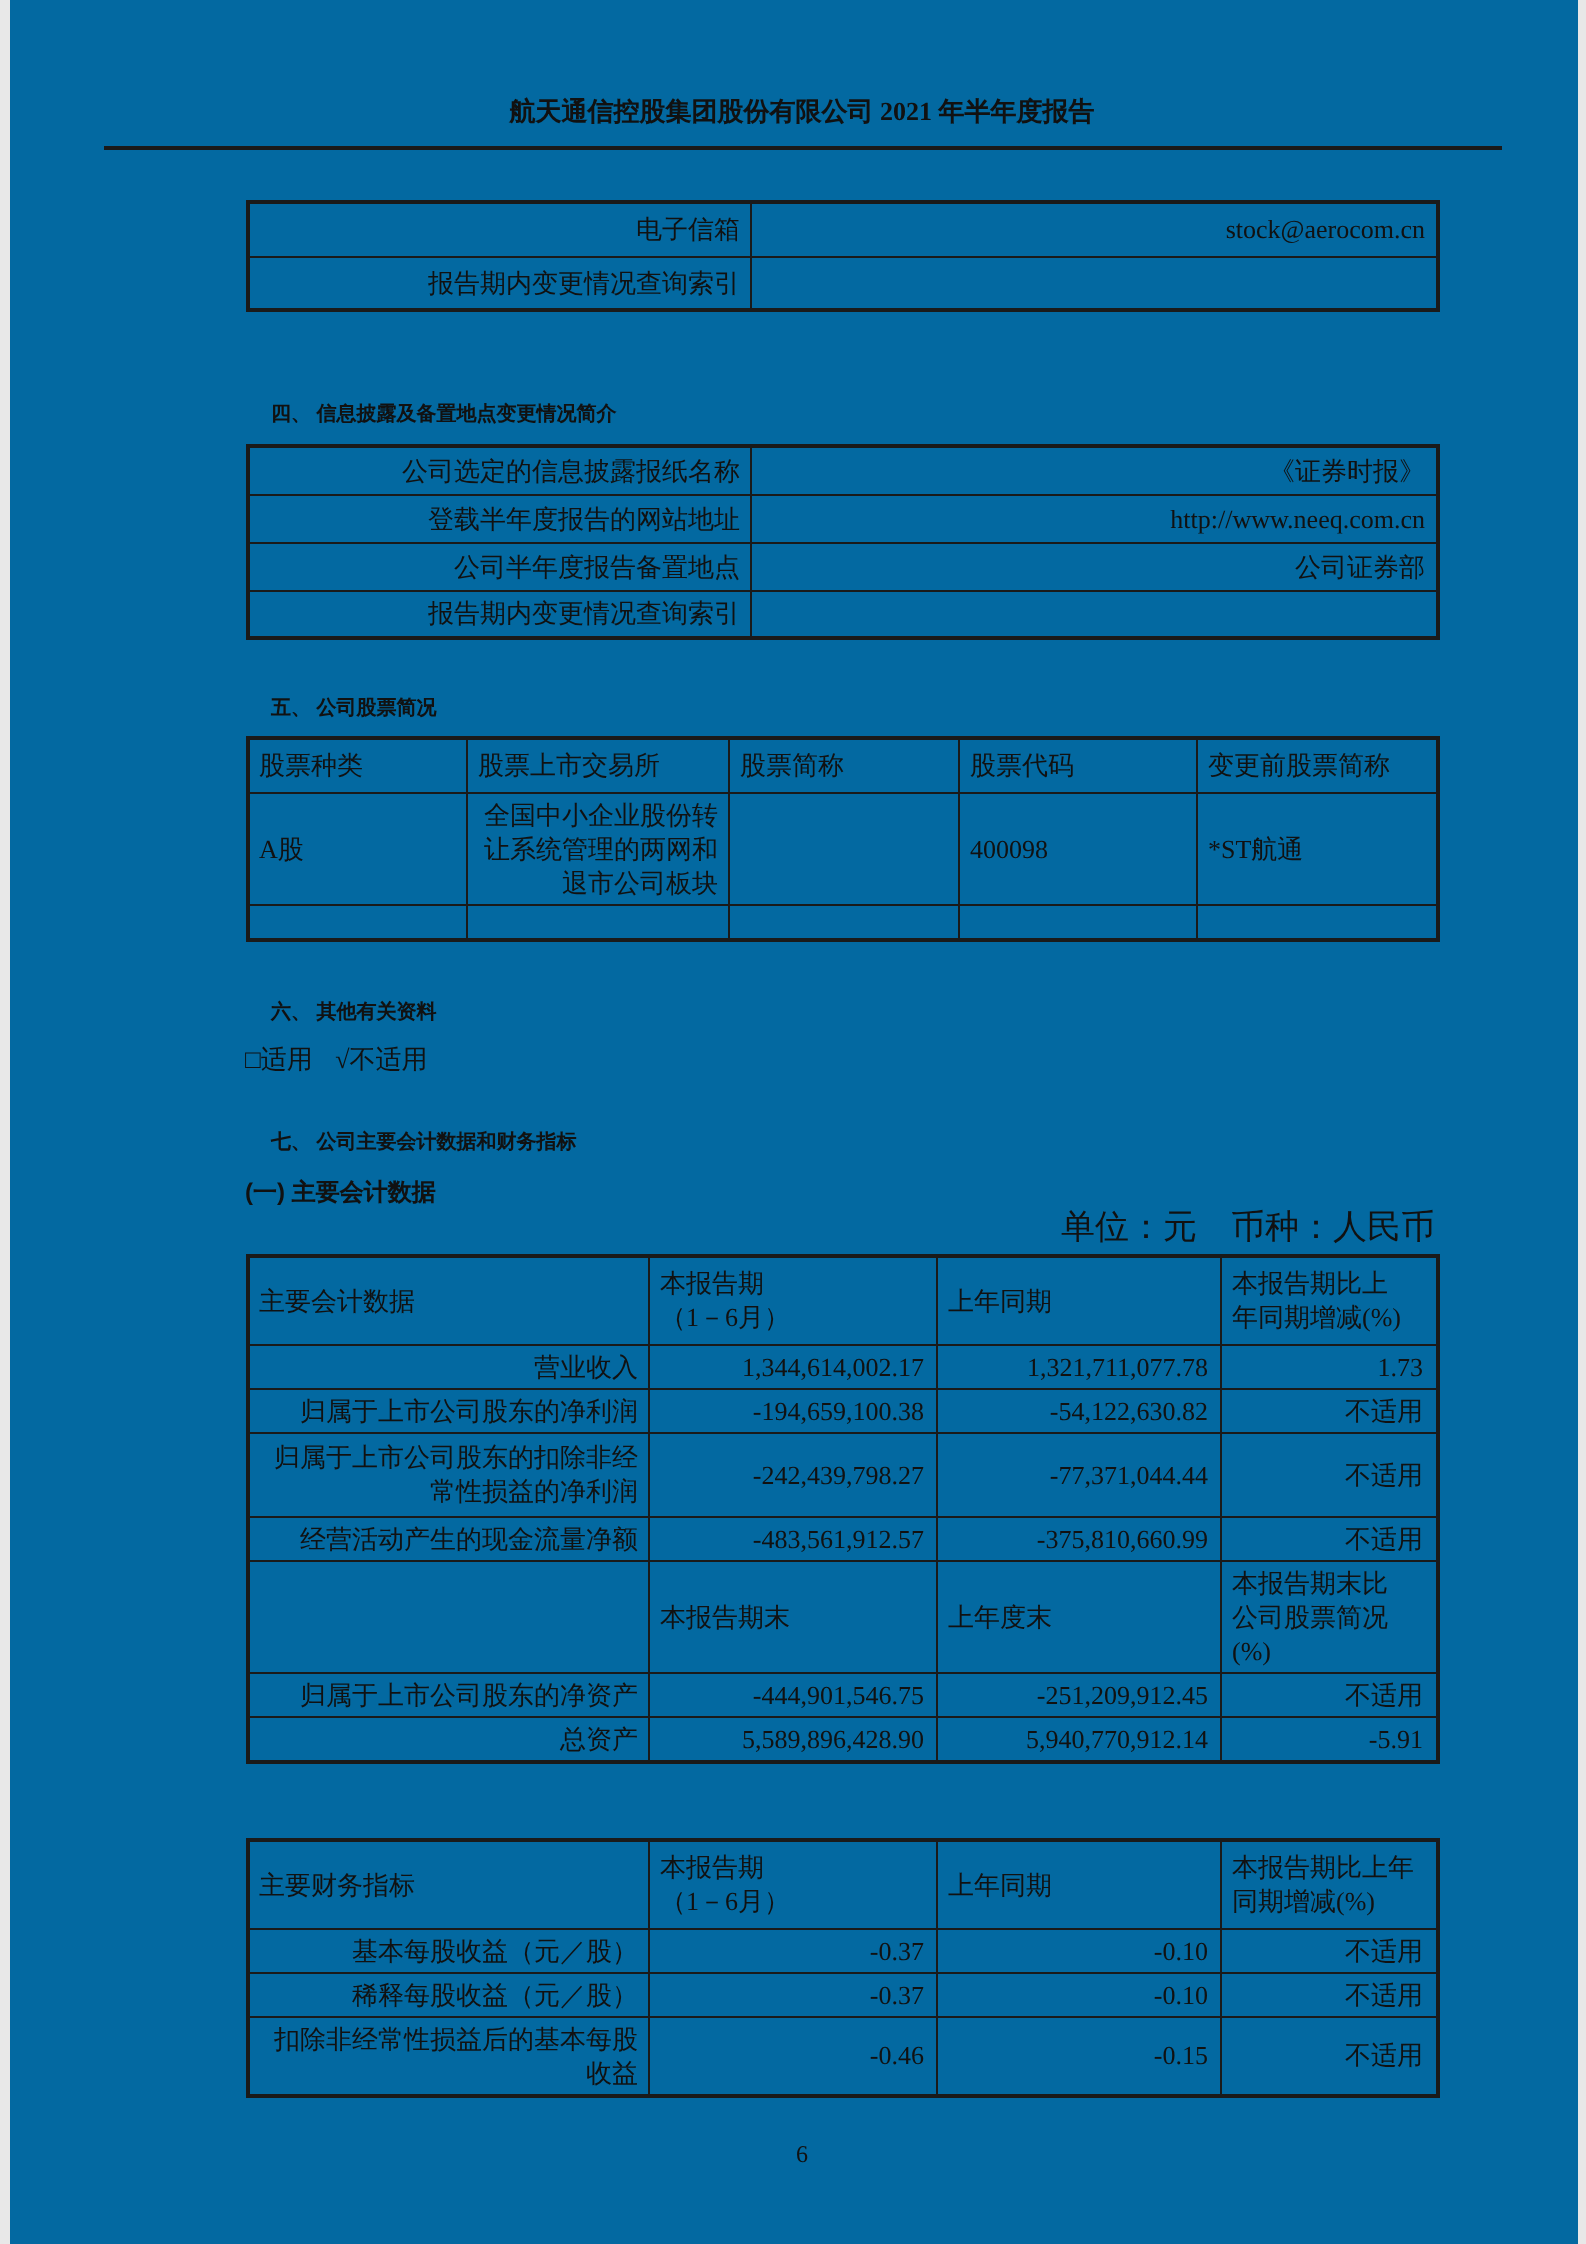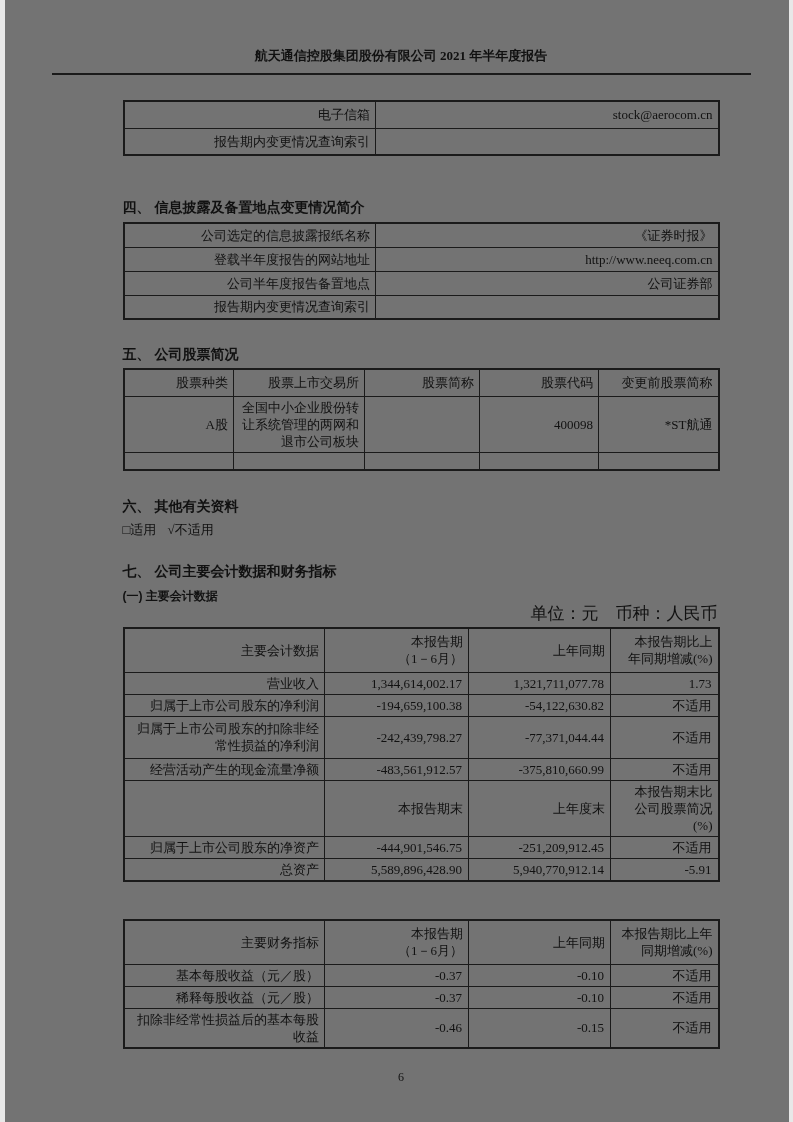--- a/index.html
+++ b/index.html
@@ -1,48 +1,48 @@
 <!DOCTYPE html>
 <html><head>
 <meta charset="utf-8">
 <style>
   * { margin:0; padding:0; box-sizing:border-box; }
   html,body { background:#e8e8e8; }
   body { font-family:"Liberation Serif","DejaVu Serif",serif; color:#111; }
   .page {
-    position:relative; width:784px; height:1122px; background:#737373;
+    position:relative; width:784px; height:1122px; background:#0369a1;
     margin:0 auto; overflow:hidden; font-size:13px;
   }
   
   .page-header {
     position:absolute; left:47px; top:46px; width:699px;
     text-align:center; font-weight:bold; font-size:13px;
     padding-bottom:8px; border-bottom:2px solid #1a1a1a; line-height:19px;
   }
   
   .blk { position:absolute; left:118px; width:595px; }
   .sec-title {
     font-family:"Liberation Sans","DejaVu Sans",sans-serif;
-    font-weight:bold; font-size:14px; line-height:19px;
+    font-weight:bold; font-size:10px; line-height:19px;margin-left:13px;
   }
   .sub-title {
     font-family:"Liberation Sans","DejaVu Sans",sans-serif;
     font-weight:bold; font-size:12px; line-height:18px;
   }
   .plain-line { font-size:13px; line-height:18px; }
   .unit-note { text-align:right; font-size:17px; line-height:18px; }
   
   table { border-collapse:collapse; width:595px; table-layout:fixed; }
   table, tr, td { border:1px solid #1a1a1a; }
   table { border-width:2px; }
   td {
     font-size:13px; line-height:17px; padding:2px 5px;
     vertical-align:middle; overflow:hidden;
   }
-  td.center { text-align:right; }
+  td.center { text-align:left; }
   td.right  { text-align:right; padding-right:6px; }
   td.left   { text-align:right; }
   td.wrap   { white-space:pre-line; }
   
   .kv-table col.c1 { width:252px; }
   .kv-table col.c2 { width:343px; }
   .kv-table tr { height:27px; }
   .tbl-disclosure tr { height:24px; }
   
   .tbl-stock col.s1 { width:110px; }

